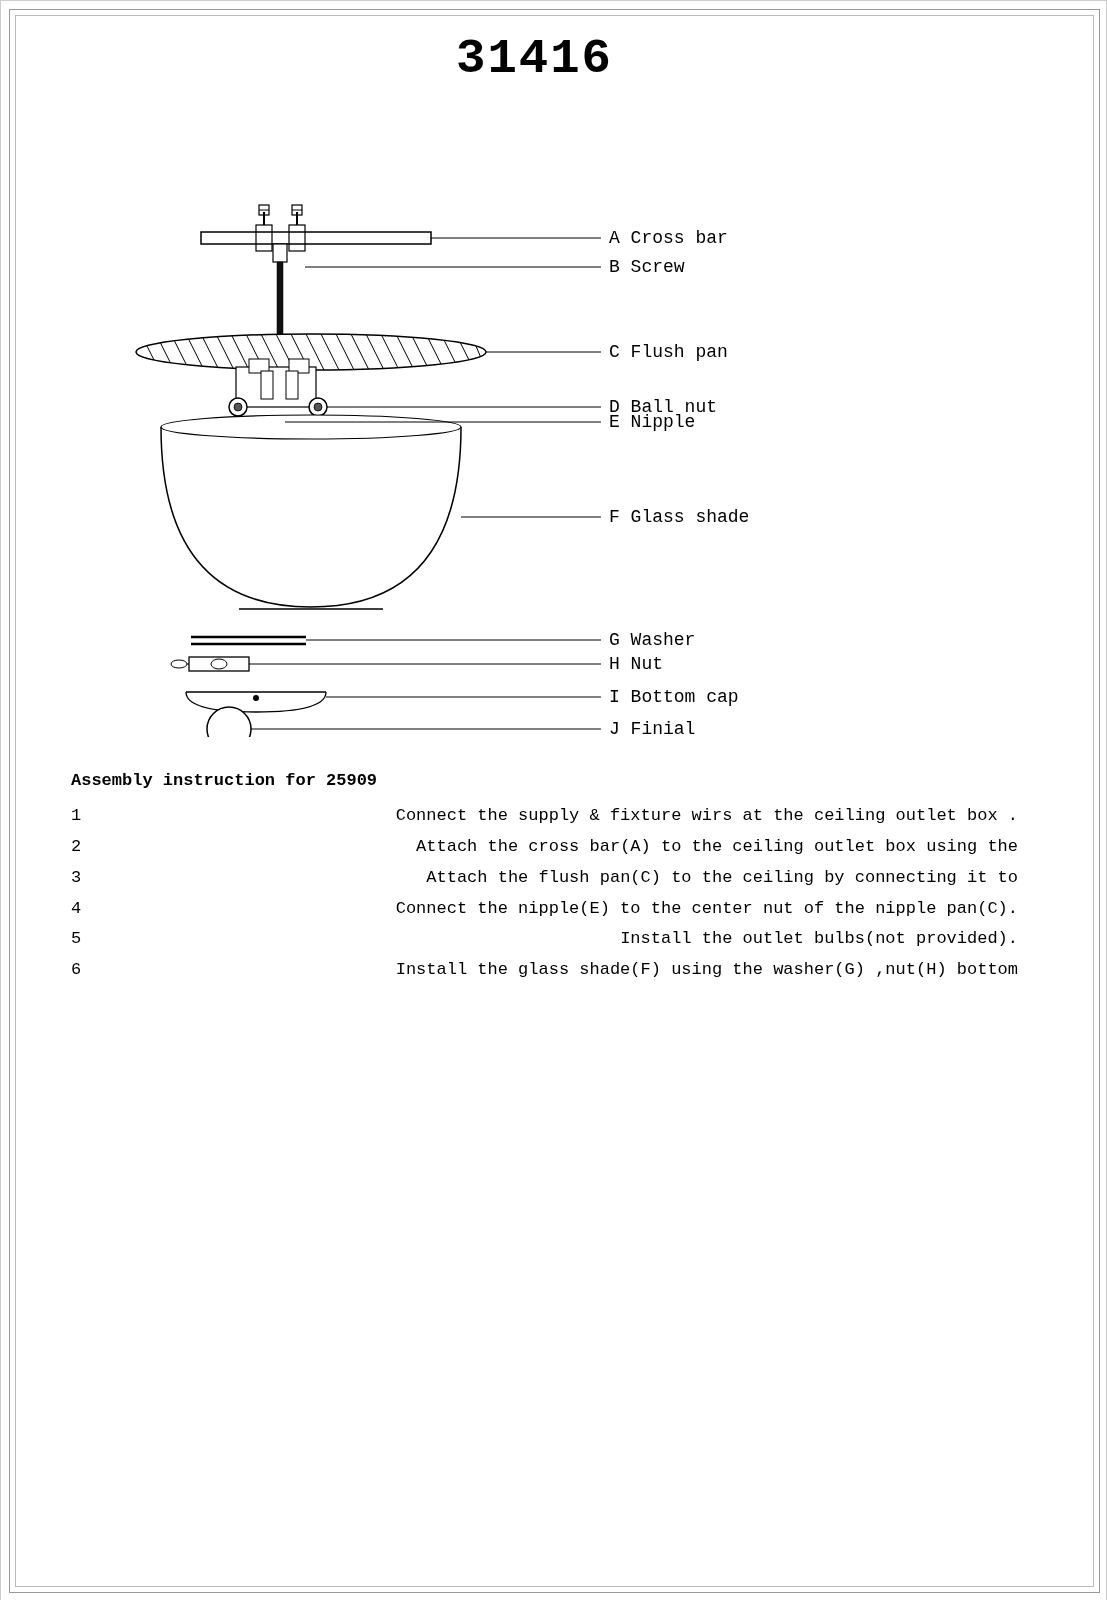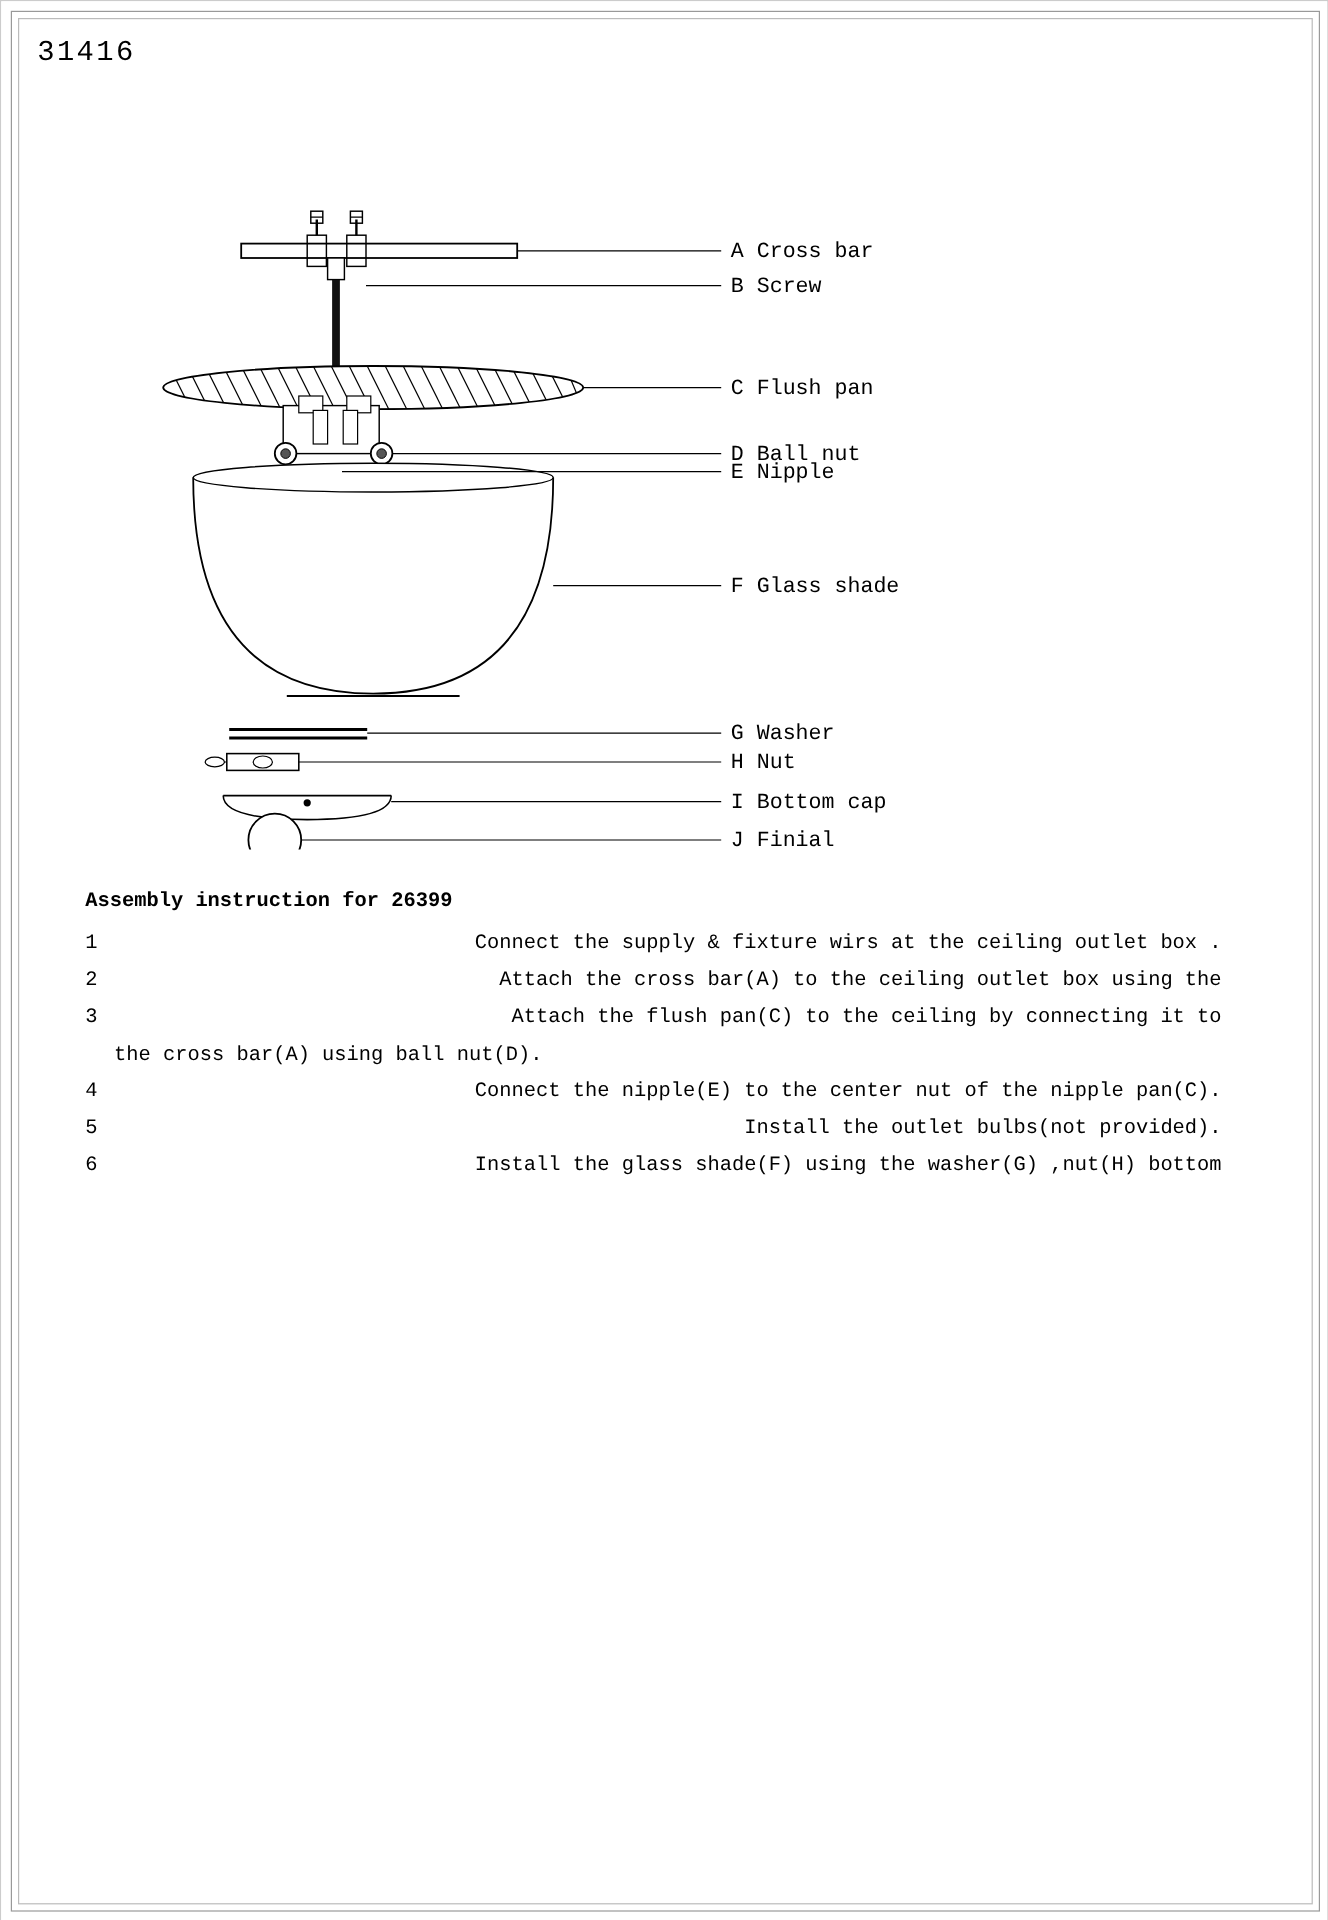--- a/index.html
+++ b/index.html
@@ -26,23 +26,23 @@
       pointer-events: none;
     }
     .page-border-inner {
       position: absolute;
       top: 14px; left: 14px; right: 14px; bottom: 14px;
       border: 1px solid #bbb;
       pointer-events: none;
     }
 
     .doc-number {
-      text-align: left;
-      font-size: 24px;
-      font-weight: normal;
+      text-align: center;
+      font-size: 49px;
+      font-weight: bold;
       letter-spacing: 2px;
       margin-top: 10px;
       margin-right: 40px;
       font-family: 'Courier New', Courier, monospace;
     }
 
     .diagram-area {
       display: flex;
       margin-top: 30px;
       margin-left: 40px;
@@ -209,34 +209,33 @@
       <text x="538" y="310" font-family="'Courier New', monospace" font-size="18" fill="#000">E  Nipple</text>
       <text x="538" y="405" font-family="'Courier New', monospace" font-size="18" fill="#000">F  Glass shade</text>
       <text x="538" y="528" font-family="'Courier New', monospace" font-size="18" fill="#000">G  Washer</text>
       <text x="538" y="552" font-family="'Courier New', monospace" font-size="18" fill="#000">H  Nut</text>
       <text x="538" y="585" font-family="'Courier New', monospace" font-size="18" fill="#000">I  Bottom cap</text>
       <text x="538" y="617" font-family="'Courier New', monospace" font-size="18" fill="#000">J  Finial</text>
     </svg>
   </div>
 
   <div class="instructions">
-    <div class="title">Assembly instruction for 26399</div>
+    <div class="title">Assembly instruction for 25909</div>
     <div class="step">
       <span class="step-num">1</span>
       <span class="step-text">Connect the supply &amp; fixture wirs at the ceiling outlet box .</span>
     </div>
     <div class="step">
       <span class="step-num">2</span>
       <span class="step-text">Attach the cross bar(A) to the ceiling outlet box using the</span>
     </div>
     <div class="step">
       <span class="step-num">3</span>
       <span class="step-text">Attach the flush pan(C) to the ceiling by connecting it to</span>
     </div>
-    <div class="step-cont">the cross bar(A) using ball nut(D).</div>
     <div class="step">
       <span class="step-num">4</span>
       <span class="step-text">Connect the nipple(E) to the center nut of the nipple pan(C).</span>
     </div>
     <div class="step">
       <span class="step-num">5</span>
       <span class="step-text">Install the outlet bulbs(not  provided).</span>
     </div>
     <div class="step">
       <span class="step-num">6</span>

